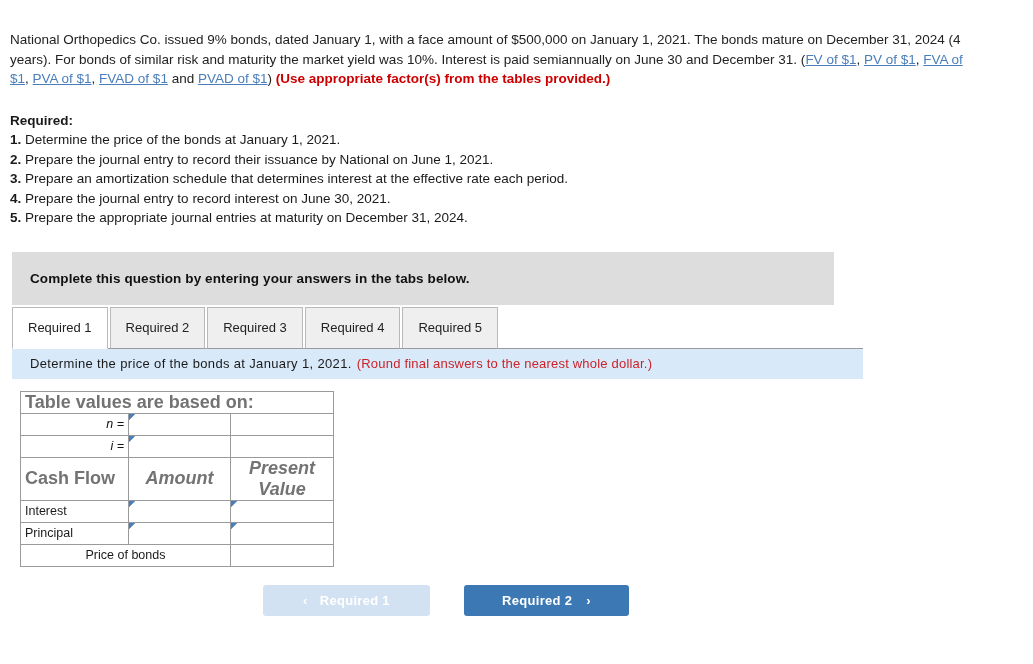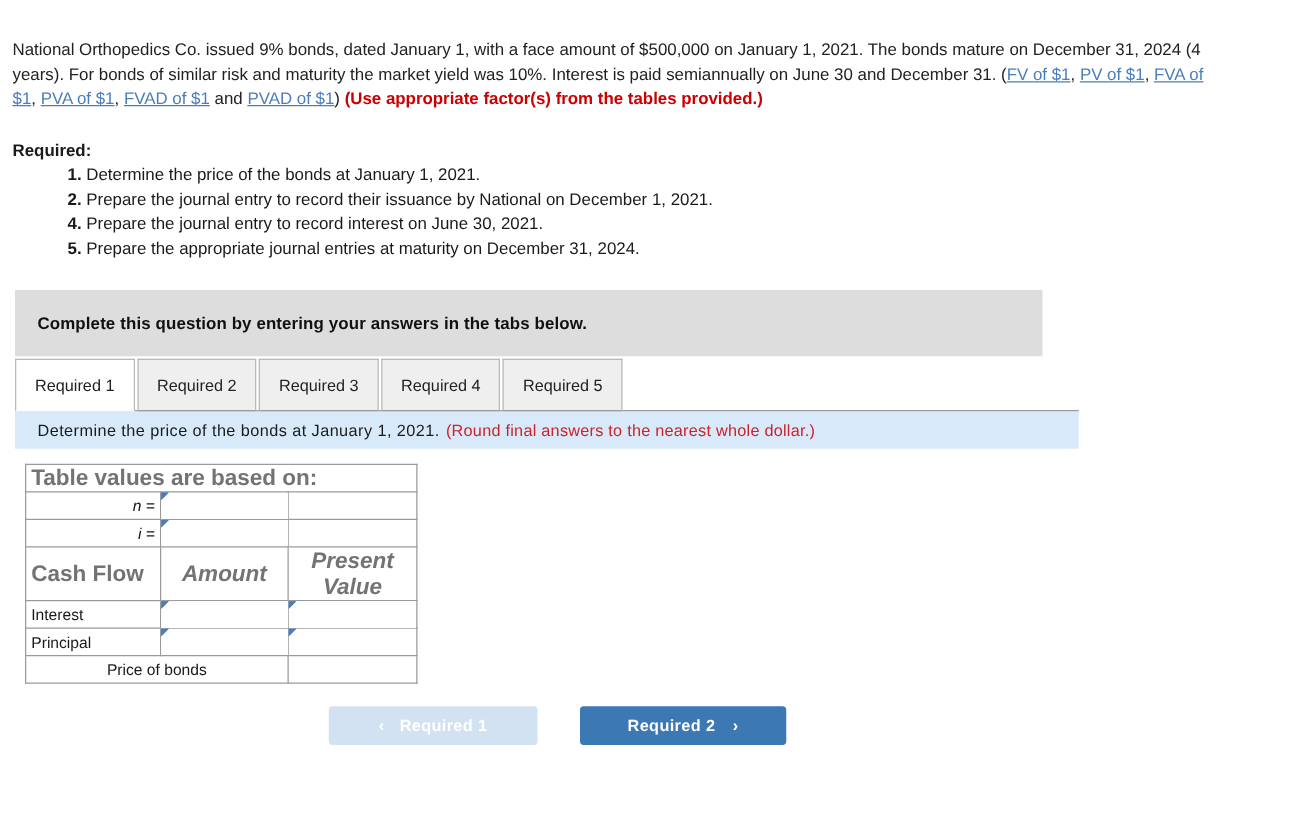--- a/index.html
+++ b/index.html
@@ -43,21 +43,20 @@
   .required-block {
     margin-top: 22px;
     font-size: 13.5px;
     line-height: 19.5px;
   }
   .required-title {
     font-weight: bold;
   }
   .req-line {
     white-space: nowrap;
-    margin-left: 44px;
   }
   .req-num {
     font-weight: bold;
   }
 
   
   .gray-banner {
     margin: 24px 0 0 2px;
     width: 822px;
     height: 53px;
@@ -286,21 +285,22 @@
 
 <div class="page">
 
   <div class="problem">
     <span>National Orthopedics Co. issued 9% bonds, dated January 1, with a face amount of $500,000 on January 1, 2021. The bonds mature on December 31, 2024 (4 years). For bonds of similar risk and maturity the market yield was 10%. Interest is paid semiannually on June 30 and December 31. (</span><a class="tablelink" href="#">FV of $1</a><span>, </span><a class="tablelink" href="#">PV of $1</a><span>, </span><a class="tablelink" href="#">FVA of $1</a><span>, </span><a class="tablelink" href="#">PVA of $1</a><span>, </span><a class="tablelink" href="#">FVAD of $1</a><span> and </span><a class="tablelink" href="#">PVAD of $1</a><span>) </span><span class="red-bold">(Use appropriate factor(s) from the tables provided.)</span>
   </div>
 
   <div class="required-block">
     <div class="required-title">Required:</div>
     <div class="req-line"><span class="req-num">1.</span> <span>Determine the price of the bonds at January 1, 2021.</span></div>
-    <div class="req-line"><span class="req-num">2.</span> <span>Prepare the journal entry to record their issuance by National on December 1, 2021.</span></div>
+    <div class="req-line"><span class="req-num">2.</span> <span>Prepare the journal entry to record their issuance by National on June 1, 2021.</span></div>
+    <div class="req-line"><span class="req-num">3.</span> <span>Prepare an amortization schedule that determines interest at the effective rate each period.</span></div>
     <div class="req-line"><span class="req-num">4.</span> <span>Prepare the journal entry to record interest on June 30, 2021.</span></div>
     <div class="req-line"><span class="req-num">5.</span> <span>Prepare the appropriate journal entries at maturity on December 31, 2024.</span></div>
   </div>
 
   <div class="gray-banner">
     <span>Complete this question by entering your answers in the tabs below.</span>
   </div>
 
   <div class="tabs-wrap">
     <div class="tabs">

